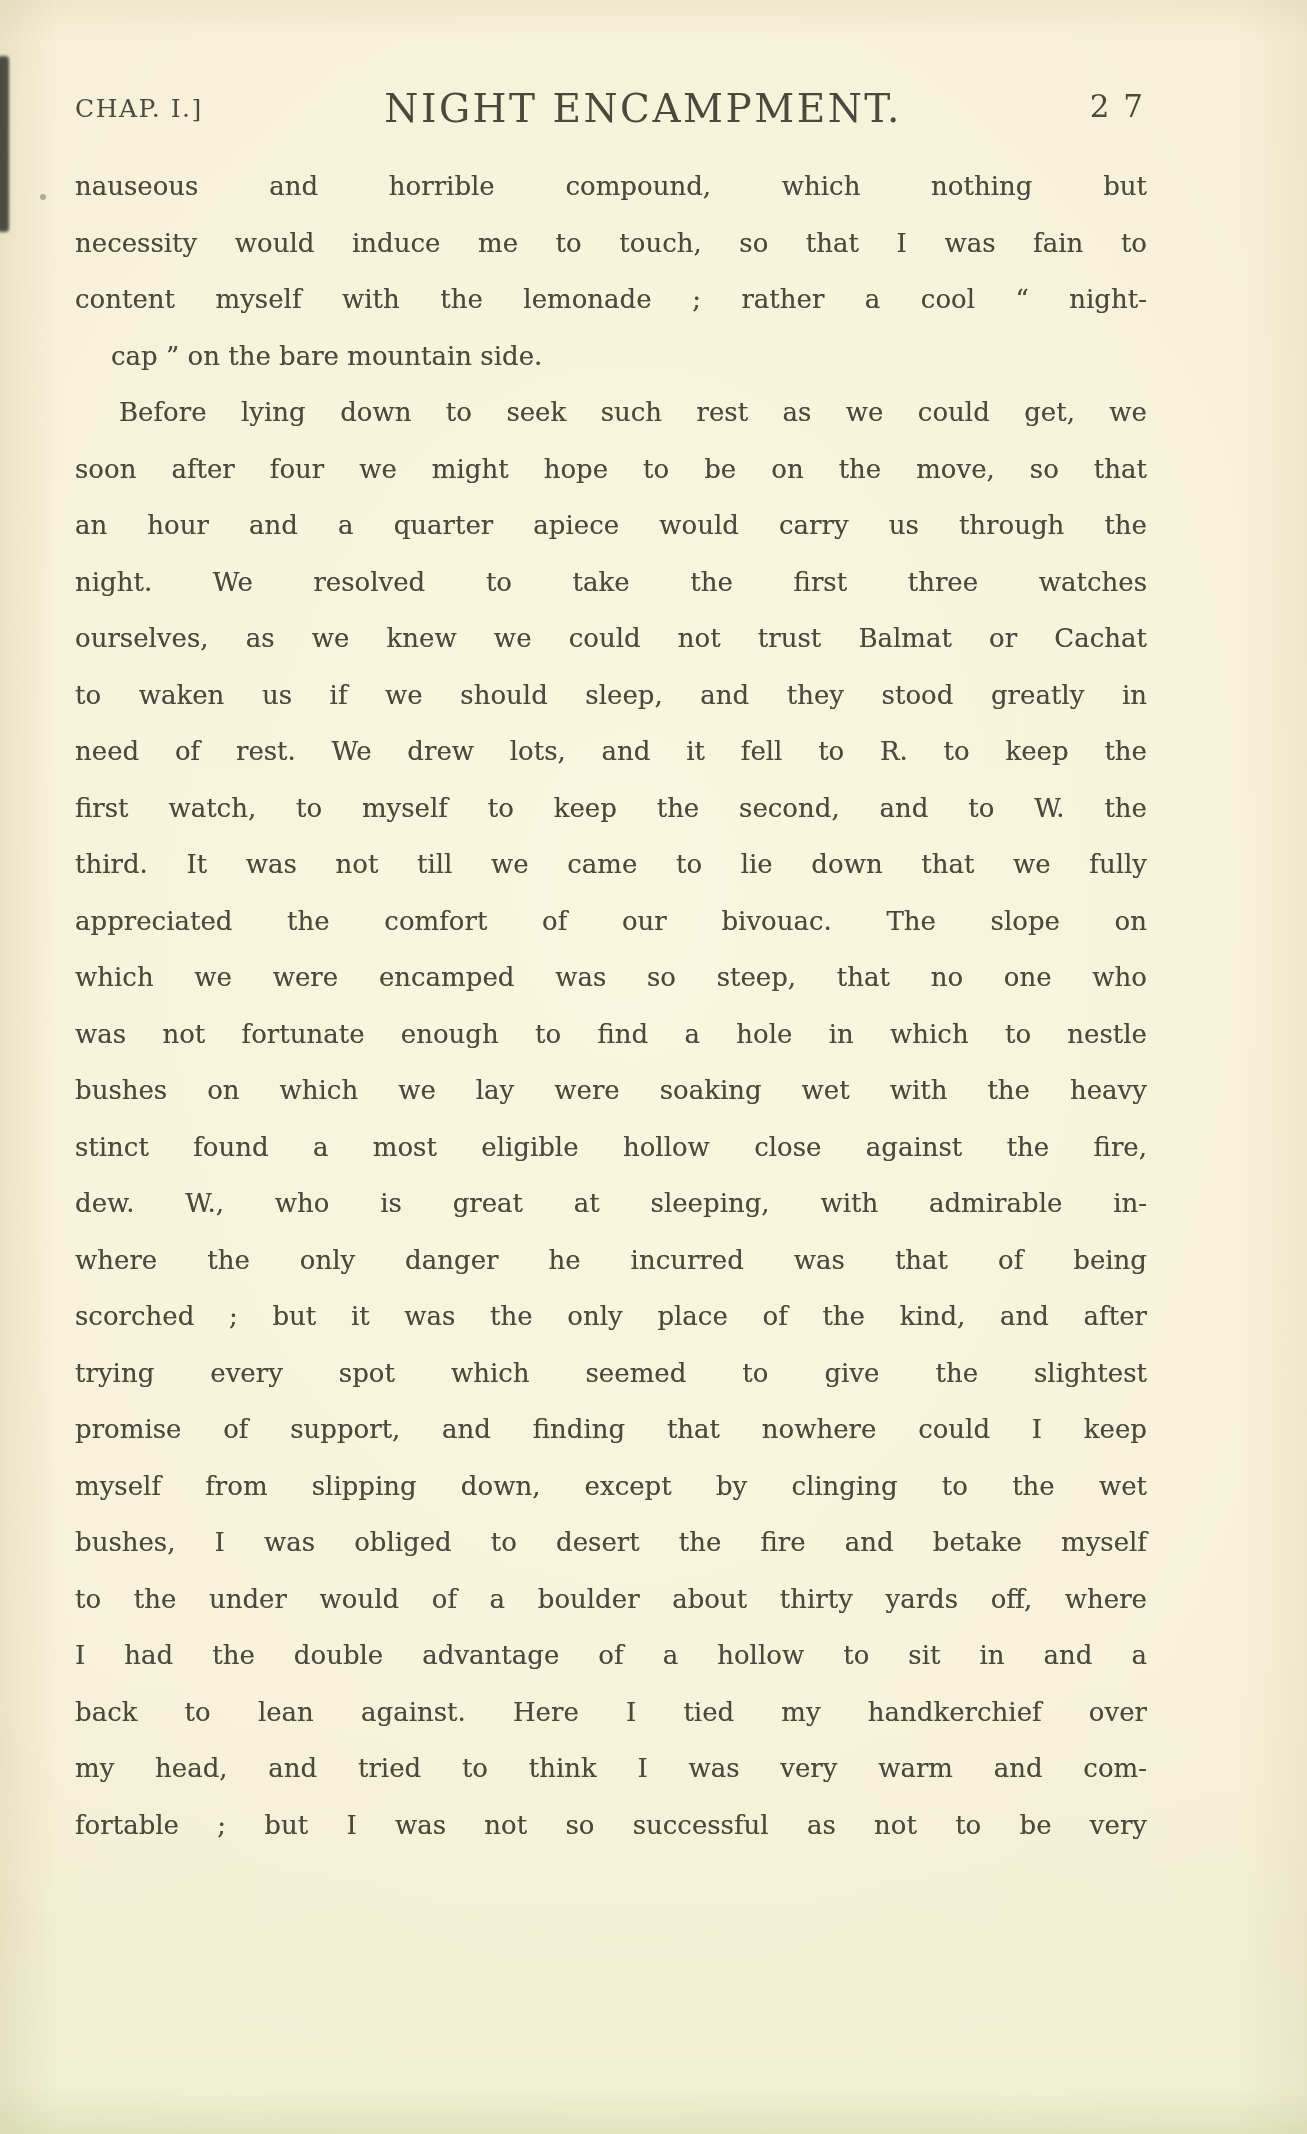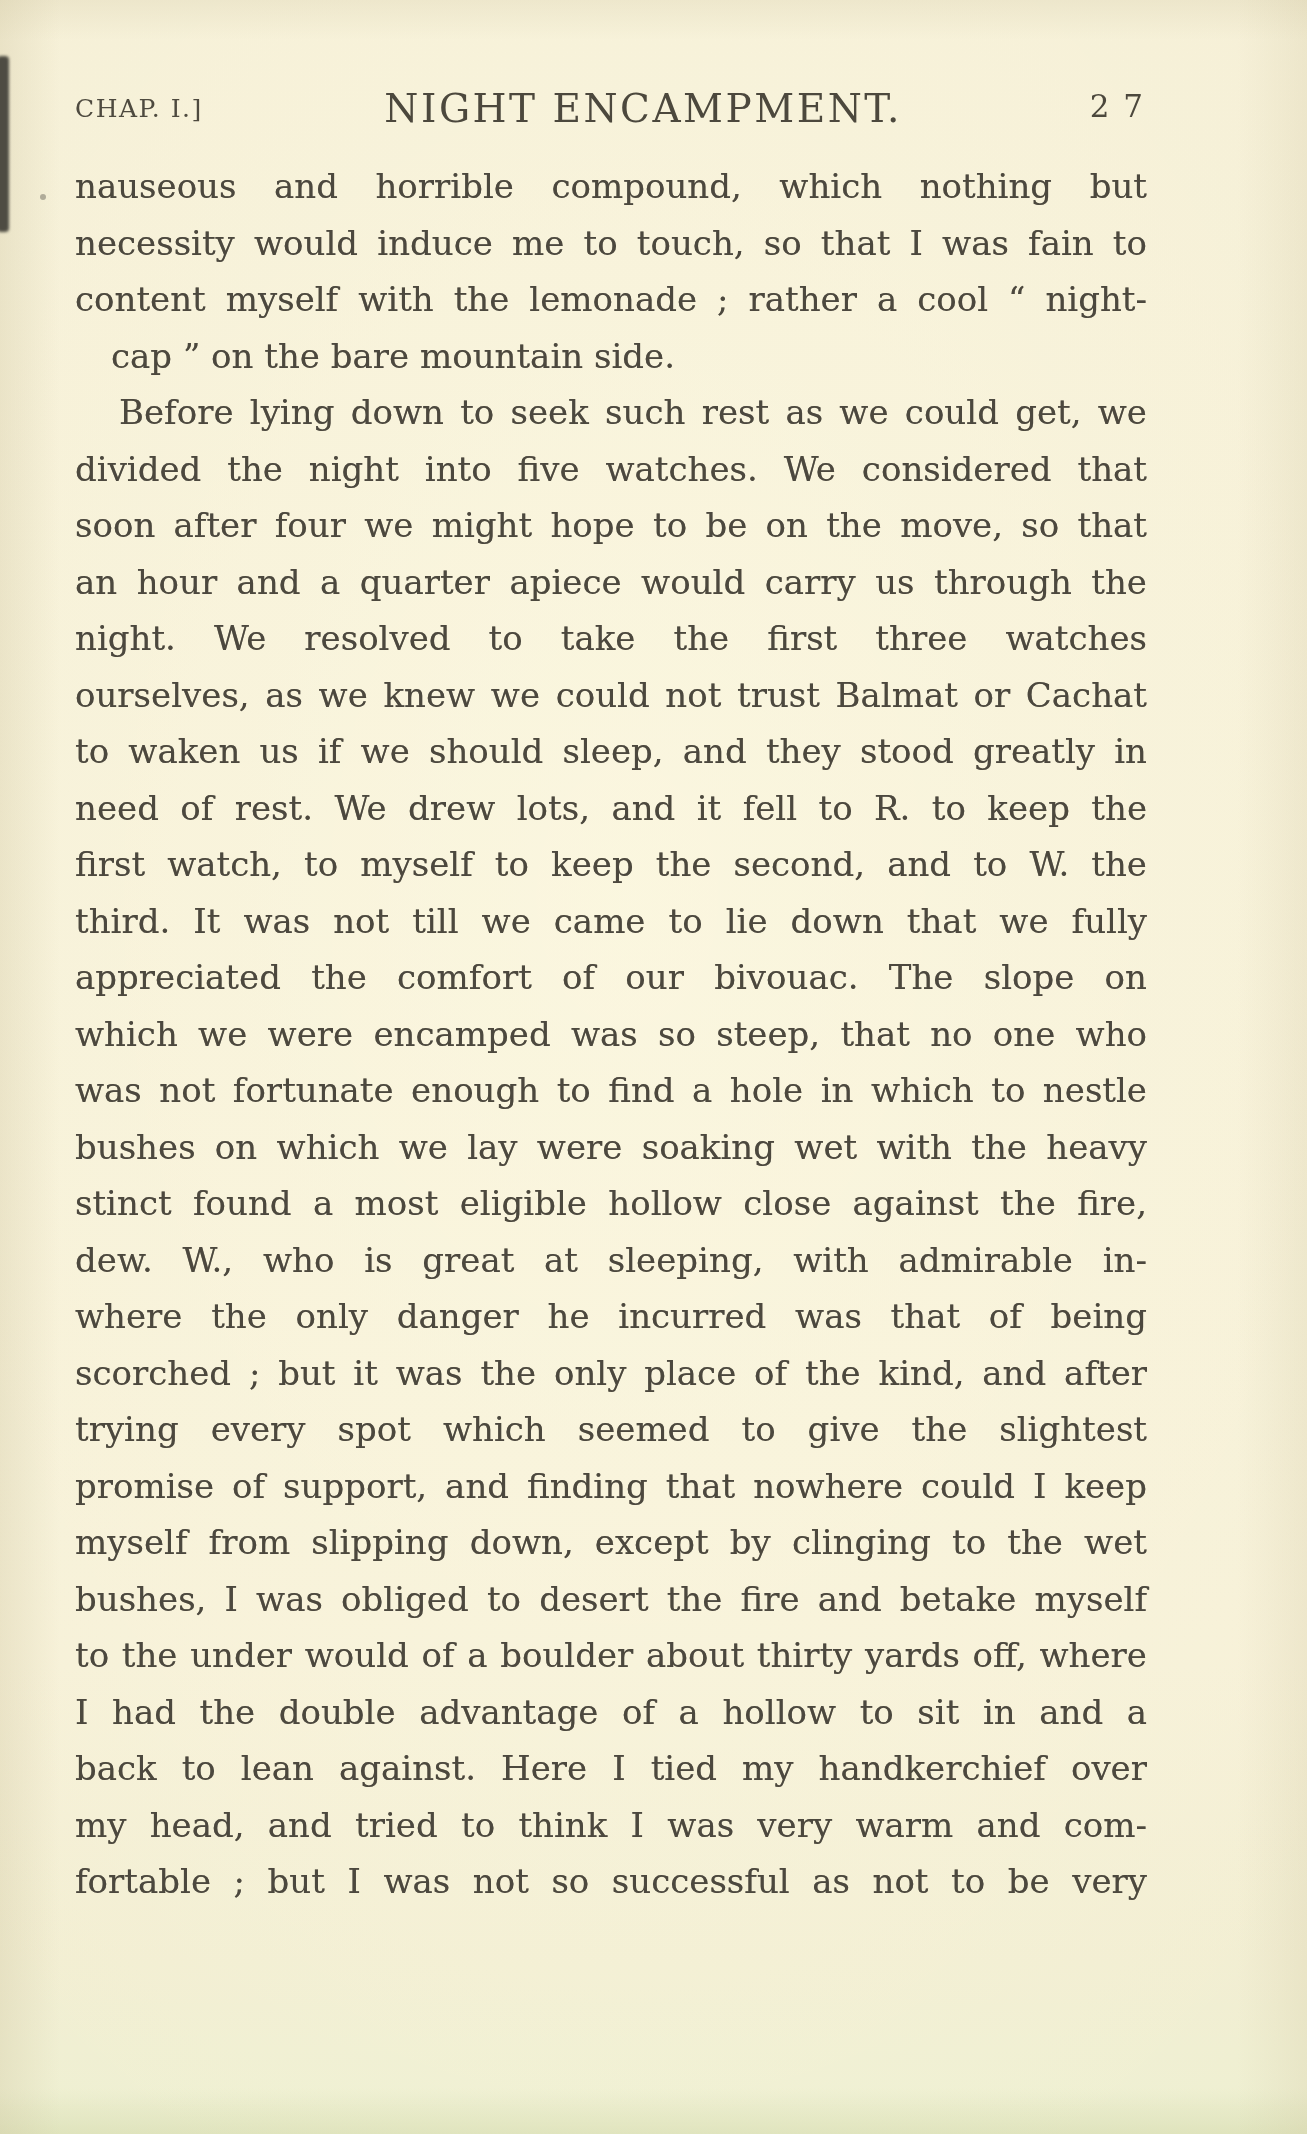--- a/index.html
+++ b/index.html
@@ -85,21 +85,21 @@
     letter-spacing: 2px;
     color: #4c483d;
   }
   .body-text {
     position: absolute;
     left: 75px;
     top: 158px;
     width: 1072px;
   }
   .line {
-    font-size: 34px;
+    font-size: 26px;
     line-height: 56.5px;
     height: 56.5px;
     text-align: justify;
     text-align-last: justify;
     white-space: normal;
     color: #4c483e;
     text-shadow: 0 0 0.6px rgba(76,72,62,0.55);
   }
   .line.nojust {
     text-align: left;
@@ -123,21 +123,20 @@
     <span class="title">NIGHT ENCAMPMENT.</span>
     <span class="pagenum">2 7</span>
   </header>
 
   <main class="body-text">
       <div class="line">nauseous and horrible compound, which nothing but</div>
       <div class="line">necessity would induce me to touch, so that I was fain to</div>
       <div class="line">content myself with the lemonade ; rather a cool “ night-</div>
       <div class="line nojust">cap ” on the bare mountain side.</div>
       <div class="line indent">Before lying down to seek such rest as we could get, we</div>
-      <div class="line">divided the night into five watches. We considered that</div>
       <div class="line">soon after four we might hope to be on the move, so that</div>
       <div class="line">an hour and a quarter apiece would carry us through the</div>
       <div class="line">night. We resolved to take the first three watches</div>
       <div class="line">ourselves, as we knew we could not trust Balmat or Cachat</div>
       <div class="line">to waken us if we should sleep, and they stood greatly in</div>
       <div class="line">need of rest. We drew lots, and it fell to R. to keep the</div>
       <div class="line">first watch, to myself to keep the second, and to W. the</div>
       <div class="line">third. It was not till we came to lie down that we fully</div>
       <div class="line">appreciated the comfort of our bivouac. The slope on</div>
       <div class="line">which we were encamped was so steep, that no one who</div>

